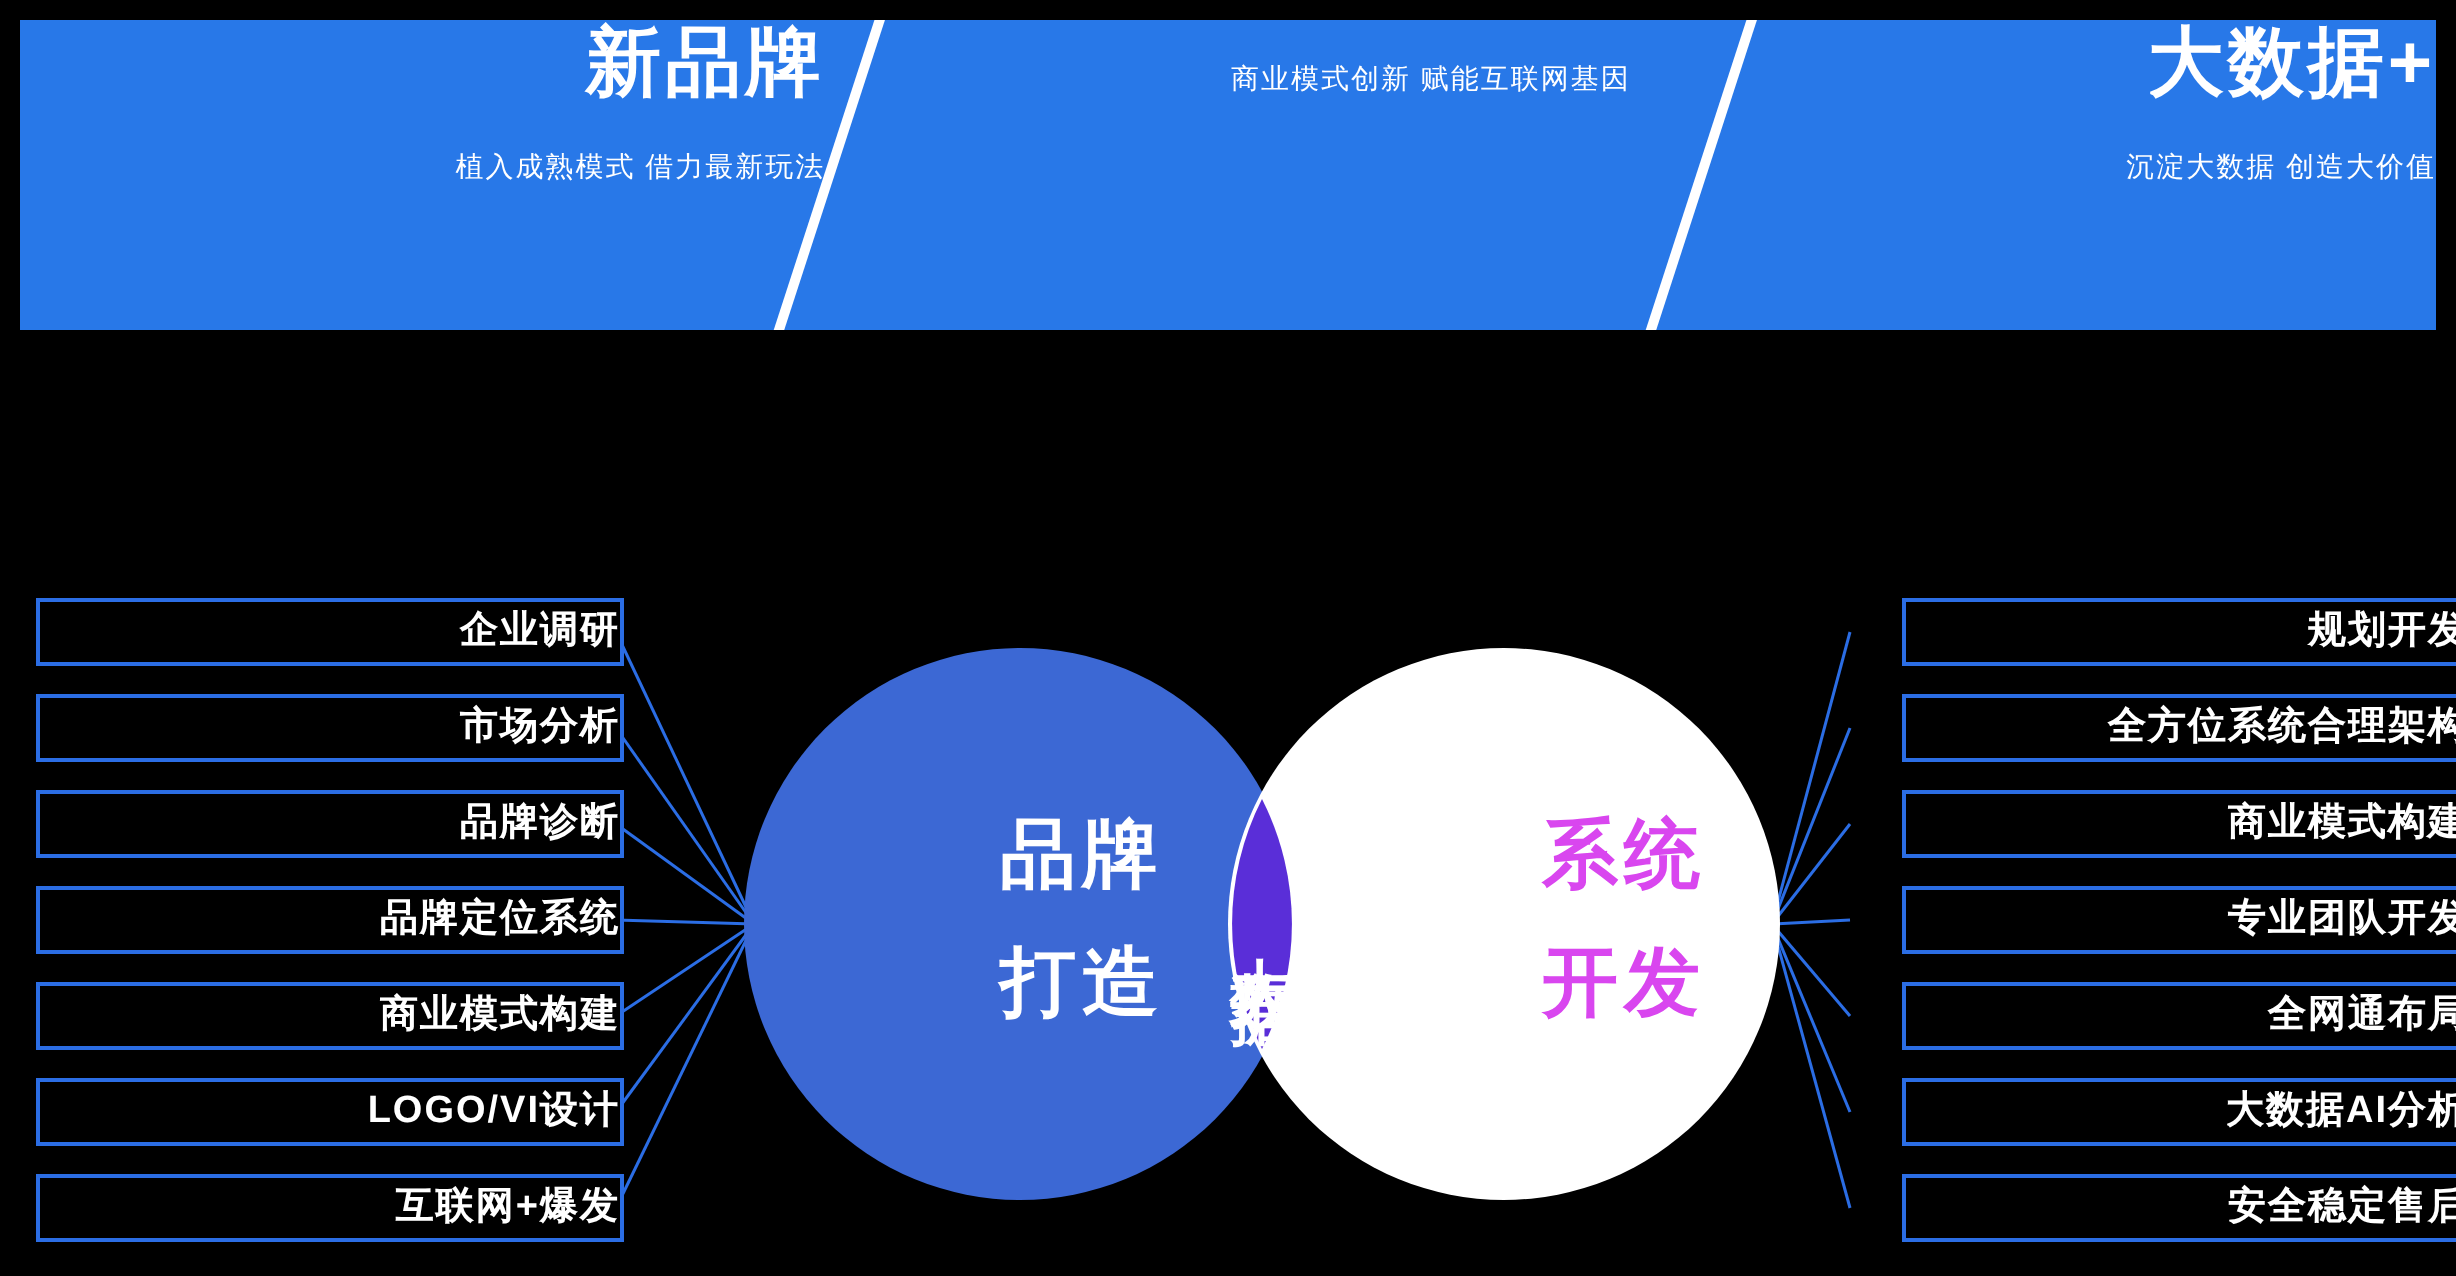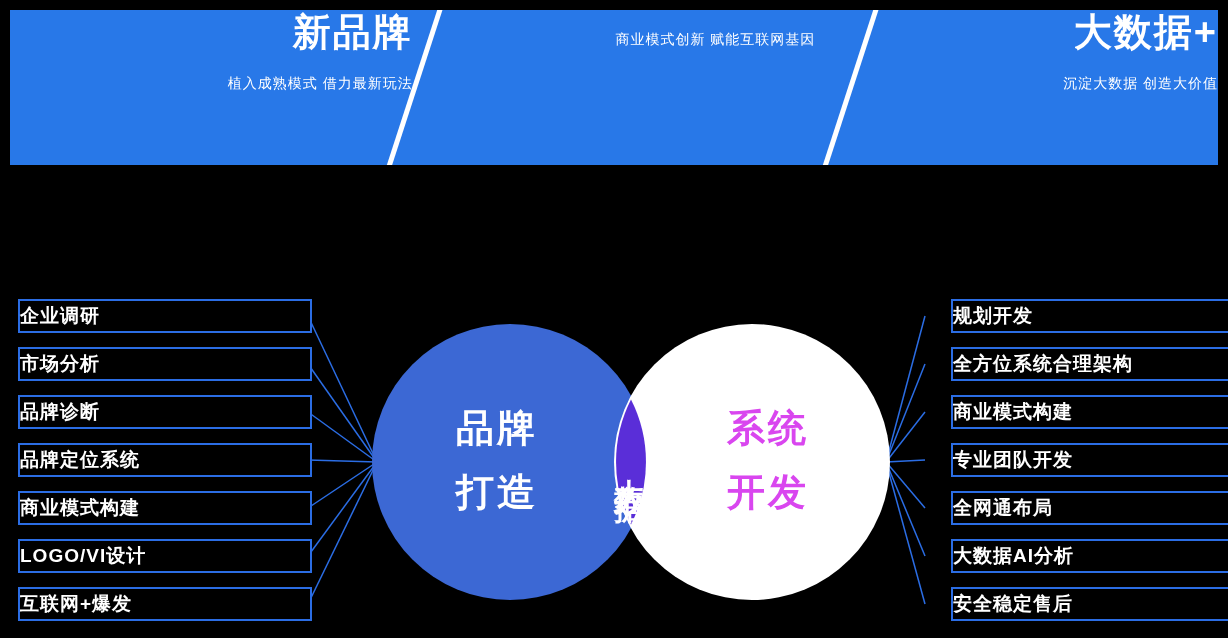--- a/index.html
+++ b/index.html
@@ -53,21 +53,21 @@
   .diagram-svg {
     position: absolute;
     left: 0; top: 0;
     width: 1228px; height: 638px;
   }
 
   
   .circle-label {
     position: absolute;
     width: 170px;
-    text-align: center;
+    text-align: right;
     font-size: 38px;
     font-weight: bold;
     letter-spacing: 3px;
   }
   .circle-label .cl-line { display: block; line-height: 48px; }
   .circle-label .cl-line + .cl-line { margin-top: 16px; }
   .circle-label.left-label  { left: 412px; top: 404px; color: #ffffff; }
   .circle-label.right-label { left: 683px; top: 404px; color: #d946ef; }
 
   .lens-label {
@@ -86,21 +86,21 @@
   
   .item-box {
     position: absolute;
     height: 30px;
     border: 2px solid #2b6de4;
     background: #000;
     color: #fff;
     font-size: 19px;
     font-weight: bold;
     line-height: 30px;
-    text-align: left;
+    text-align: right;
     letter-spacing: 1px;
   }
   .item-box.lbox { left: 18px;  width: 290px; }
   .item-box.rbox { left: 951px; width: 281px; }
 </style>
 </head>
 <body>
 
 <div class="stage">
 

